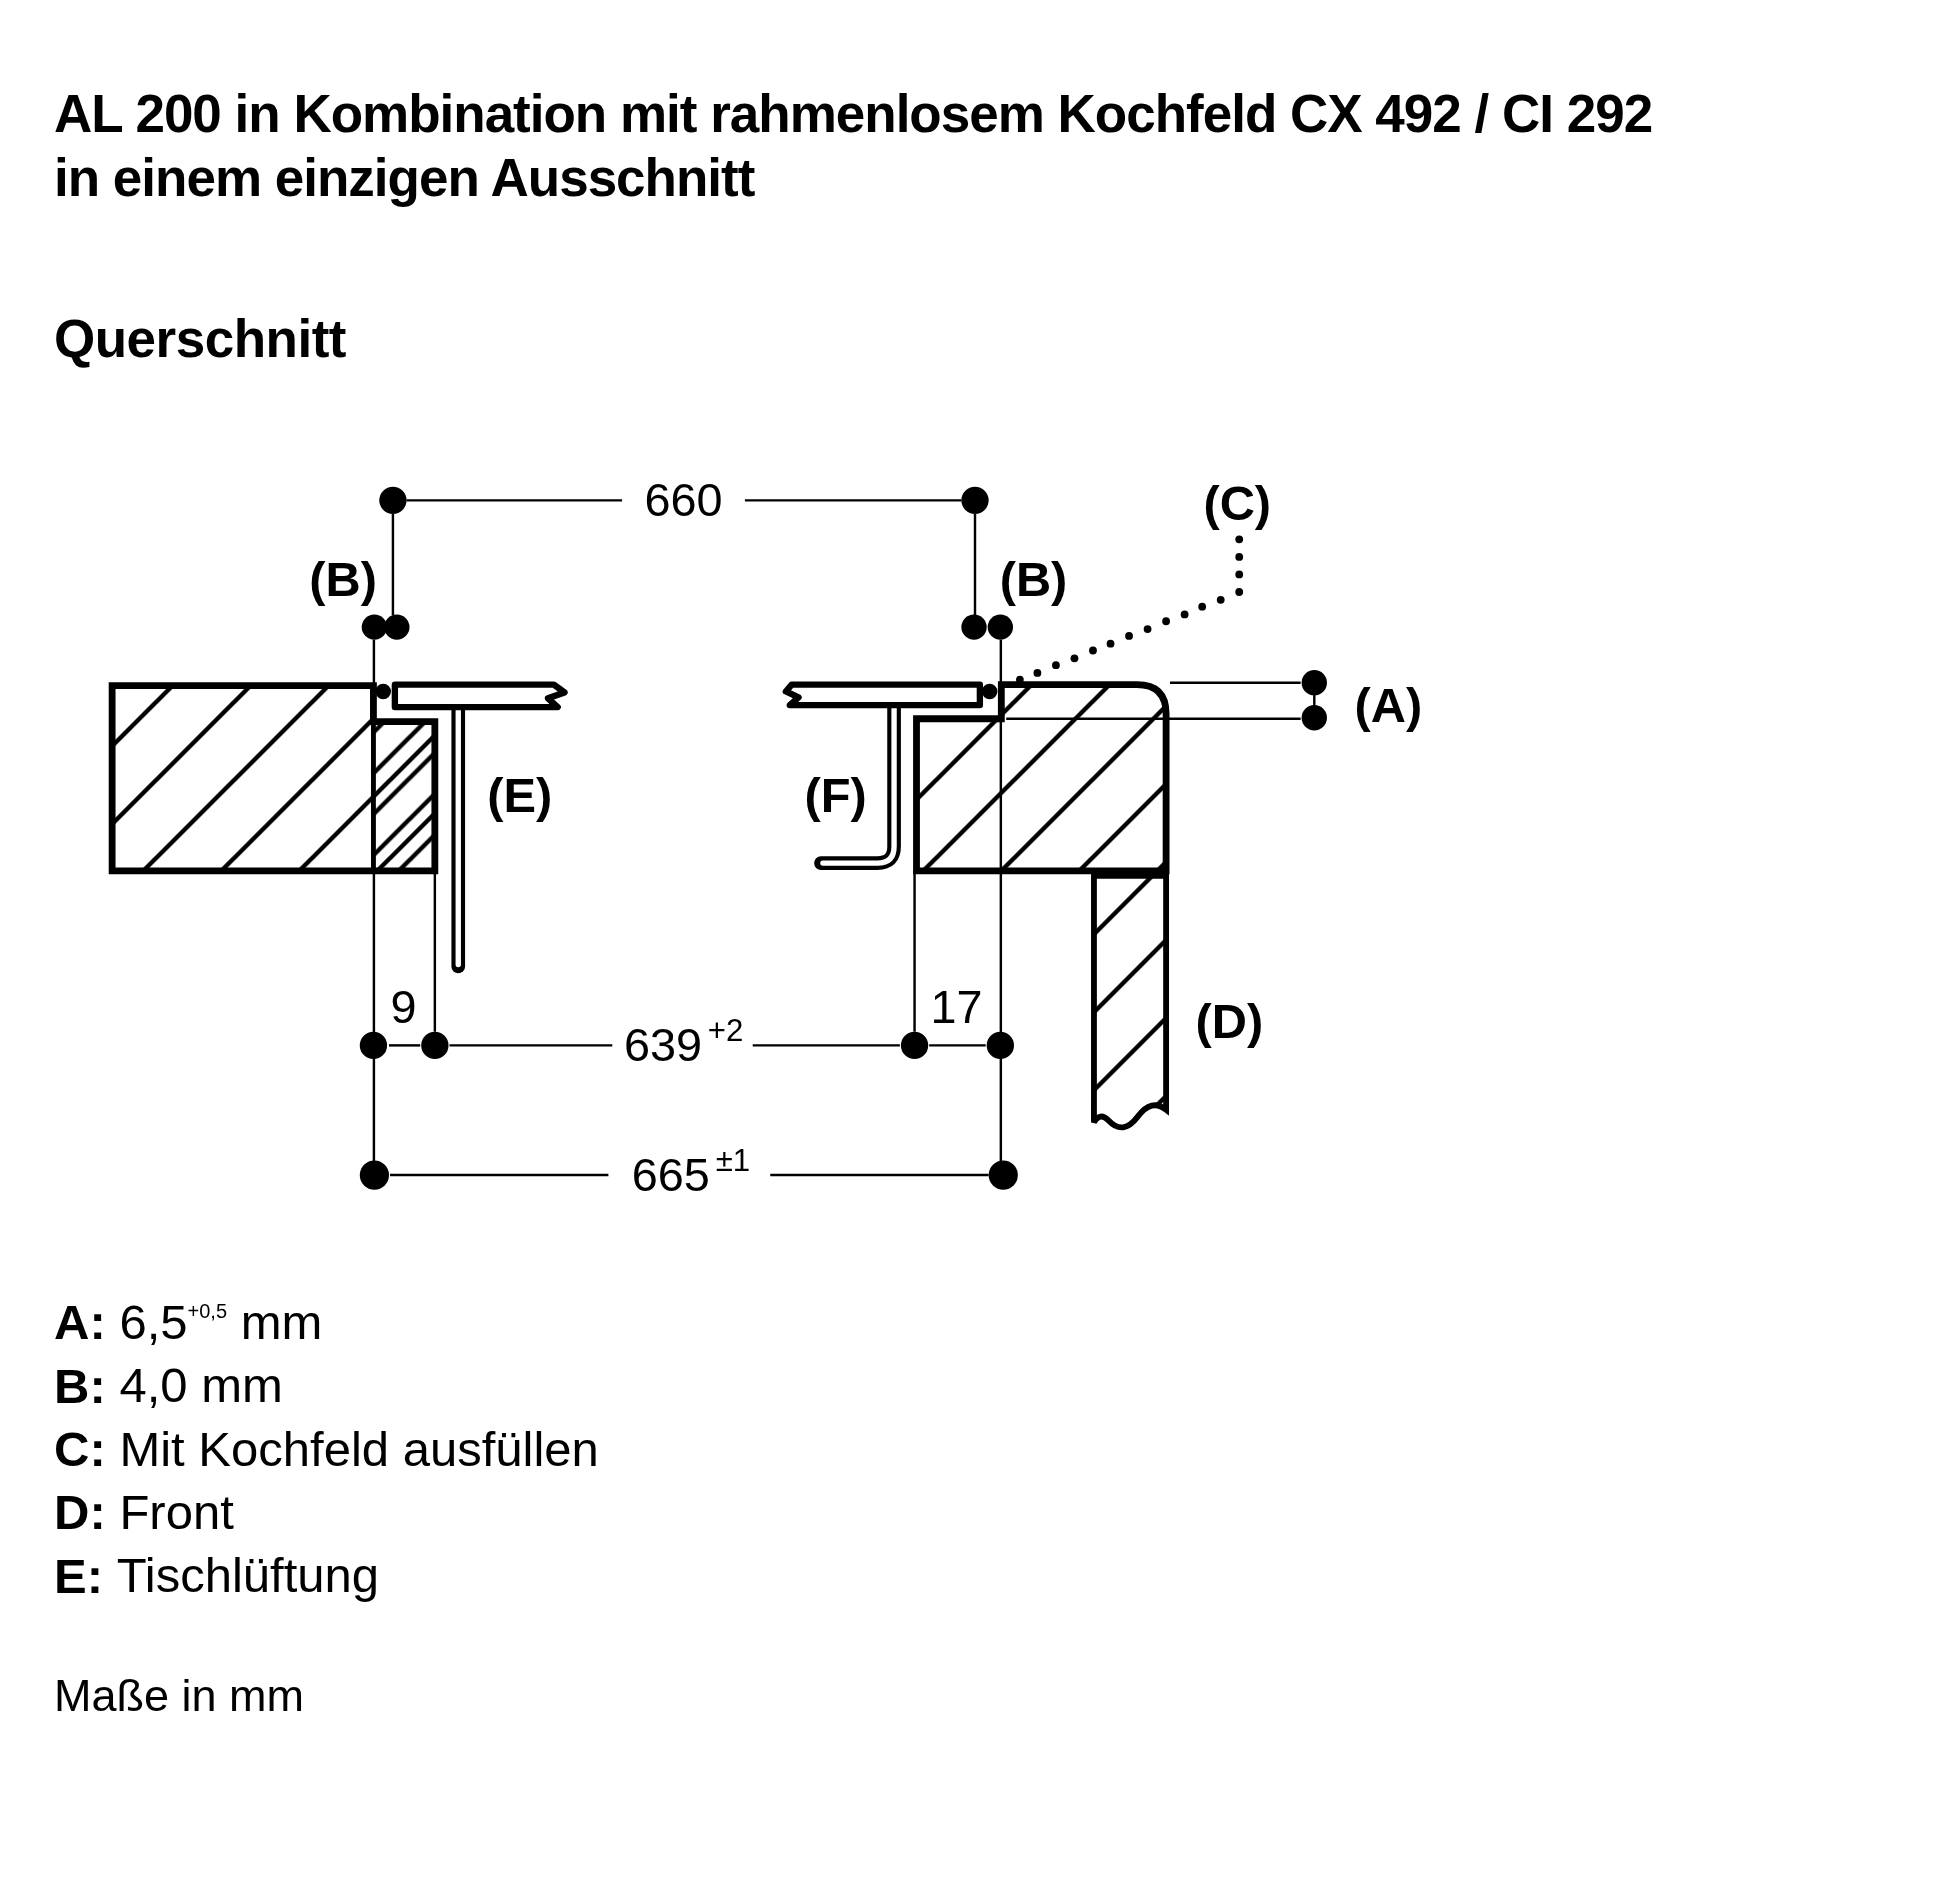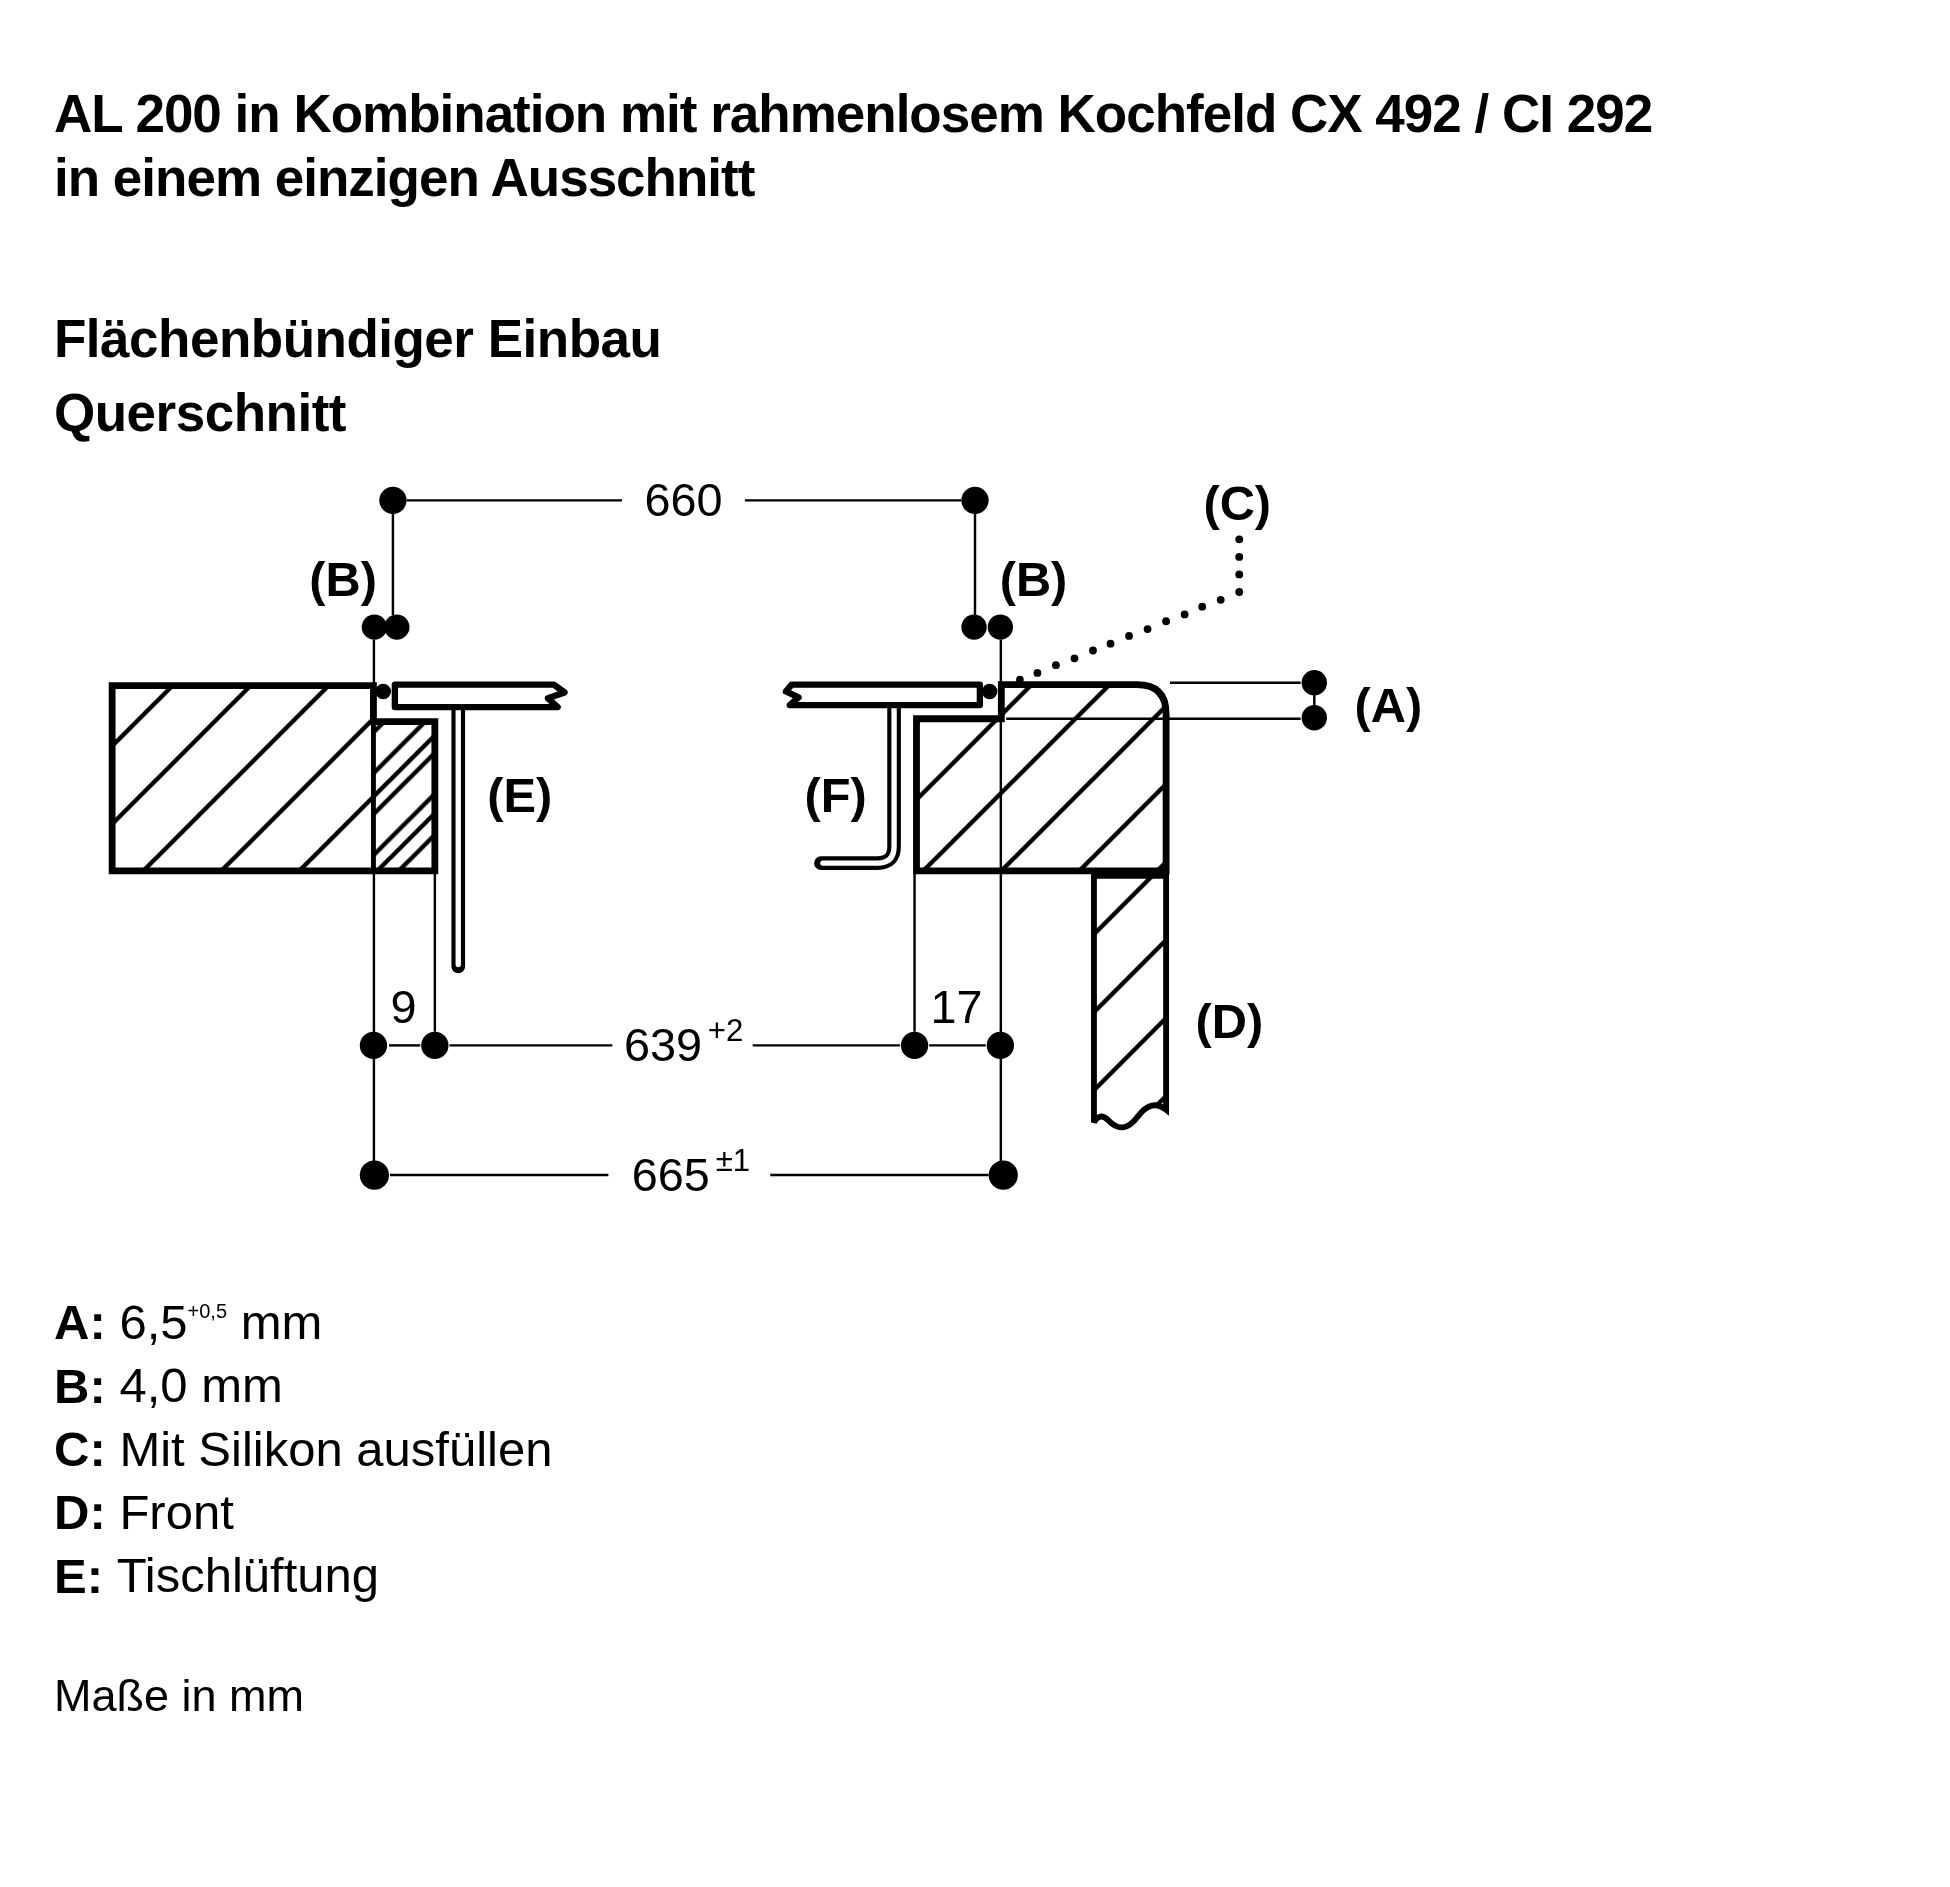--- a/index.html
+++ b/index.html
@@ -20,21 +20,20 @@
 </style>
 </head>
 <body>
 
 <div class="title">
   <div>AL 200 in Kombination mit rahmenlosem Kochfeld CX 492 / CI 292</div>
   <div>in einem einzigen Ausschnitt</div>
 </div>
 
 <div class="subtitle">
-  <div>Flächenbündiger Einbau</div>
   <div>Querschnitt</div>
 </div>
 
 <svg width="1950" height="1887" viewBox="0 0 2000 1935" style="position:absolute;left:0;top:0;">
   <defs>
     <pattern id="h80" patternUnits="userSpaceOnUse" width="80" height="80">
       <path d="M-20,20 L20,-20 M0,80 L80,0 M60,100 L100,60" stroke="#000" stroke-width="4.5" fill="none"></path>
     </pattern>
     <pattern id="h42" patternUnits="userSpaceOnUse" width="42" height="42">
       <path d="M-10,10 L10,-10 M0,42 L42,0 M32,52 L52,32" stroke="#000" stroke-width="4.5" fill="none"></path>
@@ -136,19 +135,19 @@
   <text class="lbl" x="1060" y="611" text-anchor="middle">(B)</text>
   <text class="lbl" x="1269" y="533" text-anchor="middle">(C)</text>
   <text class="lbl" x="1261" y="1064" text-anchor="middle">(D)</text>
   <text class="lbl" x="533" y="833" text-anchor="middle">(E)</text>
   <text class="lbl" x="857" y="833" text-anchor="middle">(F)</text>
 </svg>
 
 <div class="legend">
   <div class="legend-line"><span class="k">A:</span><span>6,5</span><sup>+0,5</sup><span> mm</span></div>
   <div class="legend-line"><span class="k">B:</span><span>4,0</span><sup></sup><span> mm</span></div>
-  <div class="legend-line"><span class="k">C:</span><span>Mit Silikon ausfüllen</span><sup></sup><span></span></div>
+  <div class="legend-line"><span class="k">C:</span><span>Mit Kochfeld ausfüllen</span><sup></sup><span></span></div>
   <div class="legend-line"><span class="k">D:</span><span>Front</span><sup></sup><span></span></div>
   <div class="legend-line"><span class="k">E:</span><span>Tischlüftung</span><sup></sup><span></span></div>
 </div>
 
 <div class="footer">Maße in mm</div>
 
 
 </body></html>

